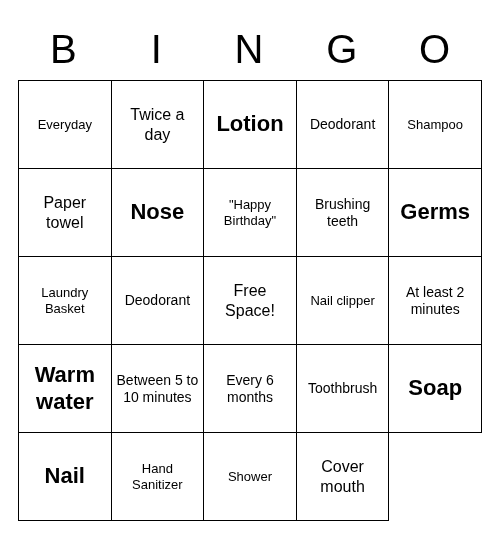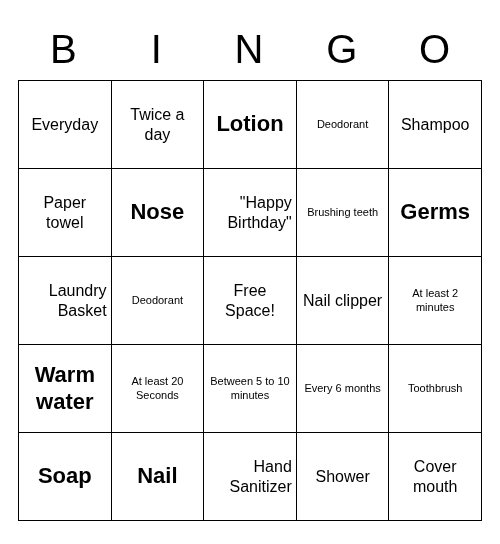--- a/index.html
+++ b/index.html
@@ -41,22 +41,22 @@
       align-items: center;
       justify-content: center;
       text-align: center;
       padding: 6px 4px;
     }
     .bingo-cell span {
       line-height: 1.2;
     }
     .size-large { font-size: 22px; font-weight: bold; }
     .size-medium { font-size: 16px; font-weight: normal; }
-    .size-normal { font-size: 16px; text-align: right; }
-    .size-small { font-size: 11px; }
+    .size-normal { font-size: 13px; }
+    .size-small { font-size: 14px; }
   </style>
 </head>
 <body>
 
 <div class="bingo-card">
   <div class="bingo-header">
   <div class="bingo-header-cell">B</div>
       <div class="bingo-header-cell">I</div>
       <div class="bingo-header-cell">N</div>
       <div class="bingo-header-cell">G</div>
@@ -105,23 +105,20 @@
       <div class="bingo-cell">
         <span class="size-normal">Nail clipper</span>
       </div>
       <div class="bingo-cell">
         <span class="size-small">At least 2 minutes</span>
       </div>
       <div class="bingo-cell">
         <span class="size-large">Warm water</span>
       </div>
       <div class="bingo-cell">
-        <span class="size-small">At least 20 Seconds</span>
-      </div>
-      <div class="bingo-cell">
         <span class="size-small">Between 5 to 10 minutes</span>
       </div>
       <div class="bingo-cell">
         <span class="size-small">Every 6 months</span>
       </div>
       <div class="bingo-cell">
         <span class="size-small">Toothbrush</span>
       </div>
       <div class="bingo-cell">
         <span class="size-large">Soap</span>

